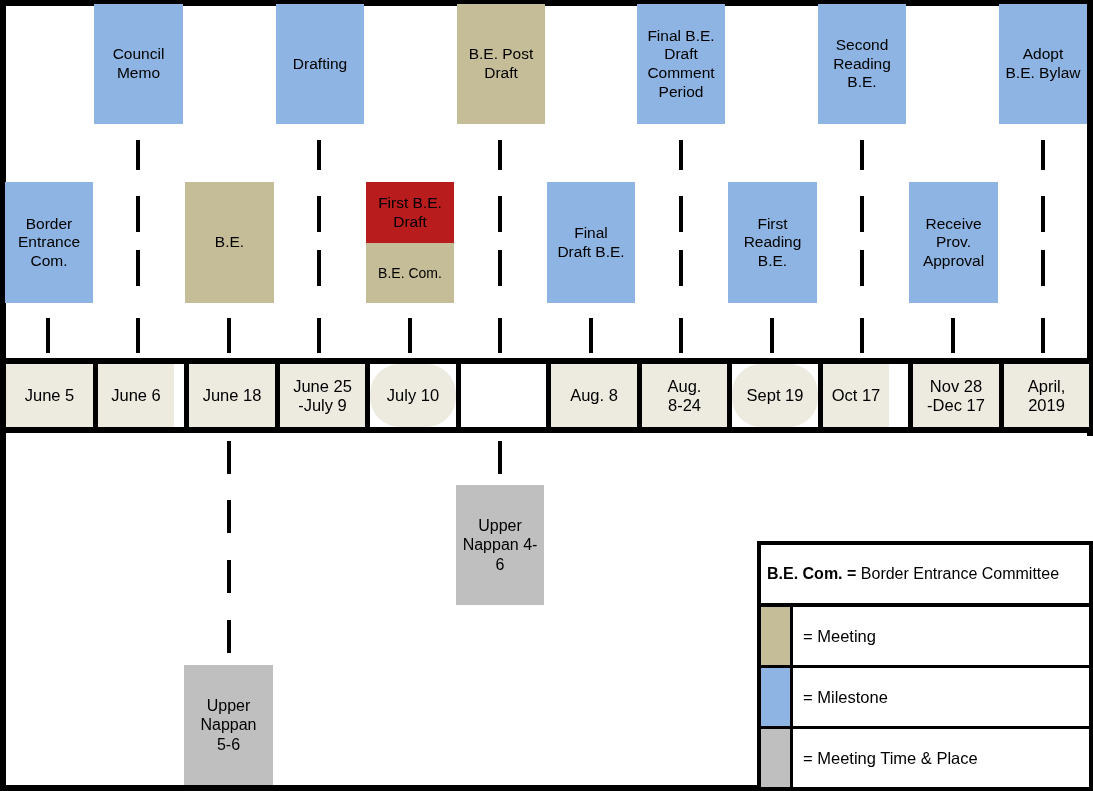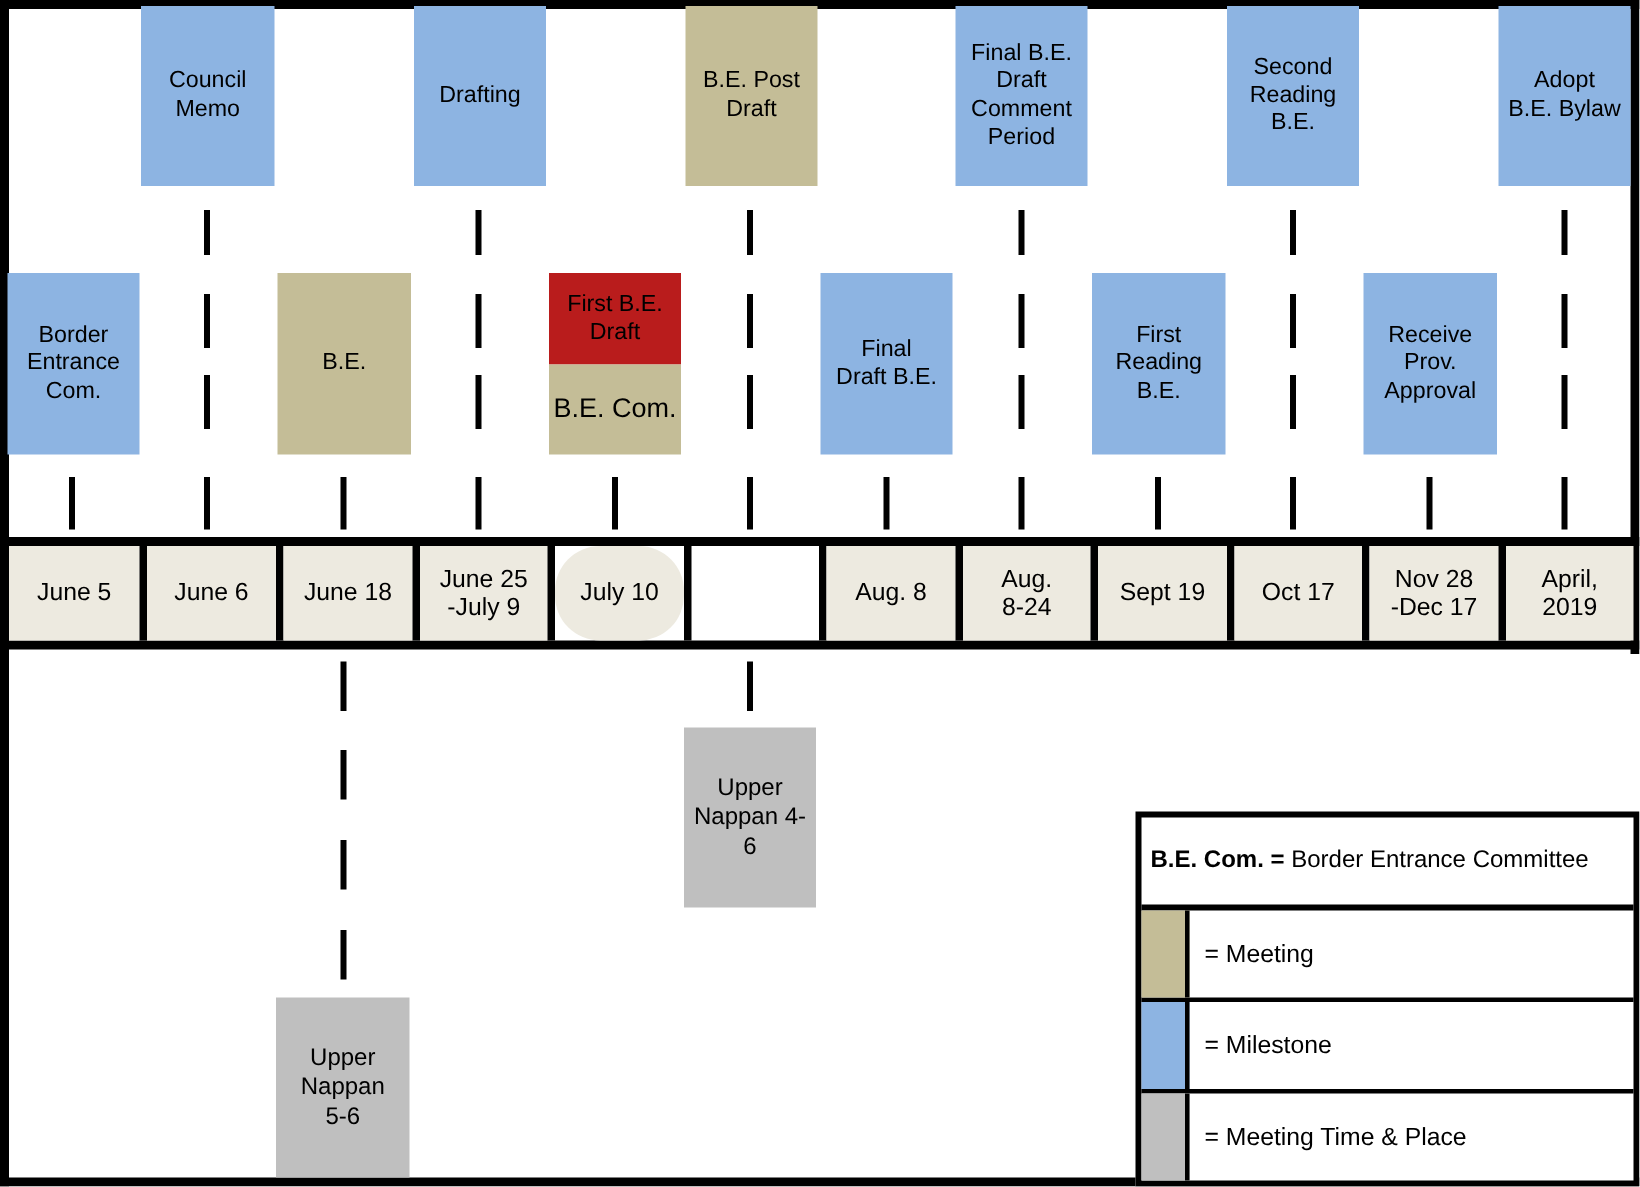--- a/index.html
+++ b/index.html
@@ -188,21 +188,21 @@
   </div>
   <div class="node tan" style="left:185px; top:182px; width:89px; height:121px;">
     <span>B.E.</span>
   </div>
 
   <div class="node stack" style="left:366px; top:182px; width:88px; height:121px;">
     <div class="stack-part blue" style="height:64px; font-size:15.5px;">
       <span>First B.E.
 Draft</span>
     </div>
-    <div class="stack-part tan" style="height:62px; font-size:18px;">
+    <div class="stack-part tan" style="height:62px; font-size:14px;">
       <span>B.E. Com.</span>
     </div>
   </div>
 
   <div class="node blue" style="left:547px; top:182px; width:88px; height:121px;">
     <span>Final
 Draft B.E.</span>
   </div>
   <div class="node blue" style="left:728px; top:182px; width:89px; height:121px;">
     <span>First
@@ -238,21 +238,21 @@
   <div class="tick" style="left:679px;  top:318px; height:35px;"></div>
   <div class="tick" style="left:770px;  top:318px; height:35px;"></div>
   <div class="tick" style="left:860px;  top:318px; height:35px;"></div>
   <div class="tick" style="left:951px;  top:318px; height:35px;"></div>
   <div class="tick" style="left:1041px; top:318px; height:35px;"></div>
 
   <div class="date-cell" style="left:6px;   width:87px;">
     <span>June 5</span></div>
   <div class="date-sep" style="left:93px;"></div>
 
-  <div class="date-cell" style="left:98px;  width:86px;">
+  <div class="date-cell" style="left:98px;  width:76px;">
     <span>June 6</span></div>
   <div class="date-sep" style="left:184px;"></div>
 
   <div class="date-cell" style="left:189px; width:86px;">
     <span>June 18</span></div>
   <div class="date-sep" style="left:275px;"></div>
 
   <div class="date-cell" style="left:280px; width:85px;">
     <span>June 25
 -July 9</span></div>
@@ -266,25 +266,25 @@
 
   <div class="date-cell" style="left:551px; width:86px;">
     <span>Aug. 8</span></div>
   <div class="date-sep" style="left:637px;"></div>
 
   <div class="date-cell" style="left:642px; width:85px;">
     <span>Aug.
 8-24</span></div>
   <div class="date-sep" style="left:727px;"></div>
 
-  <div class="date-cell" style="left:732px; width:86px;">
+  <div class="date-cell" style="left:732px; width:86px;border-radius:29px;">
     <span>Sept 19</span></div>
   <div class="date-sep" style="left:818px;"></div>
 
-  <div class="date-cell" style="left:823px; width:85px;">
+  <div class="date-cell" style="left:823px; width:66px;">
     <span>Oct 17</span></div>
   <div class="date-sep" style="left:908px;"></div>
 
   <div class="date-cell" style="left:913px; width:86px;">
     <span>Nov 28
 -Dec 17</span></div>
   <div class="date-sep" style="left:999px;"></div>
 
   <div class="date-cell" style="left:1004px; width:85px;">
     <span>April,

